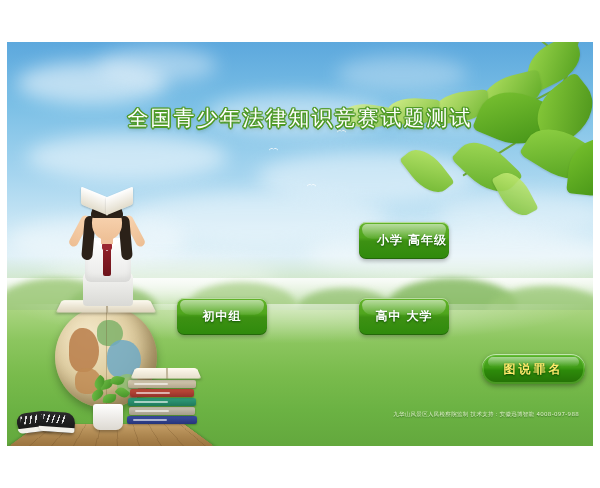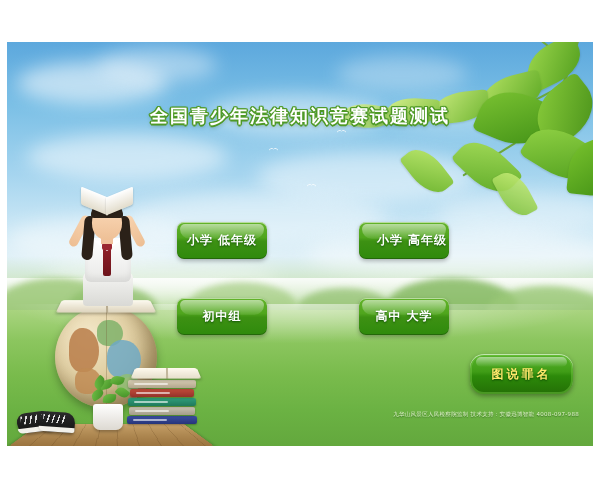--- a/index.html
+++ b/index.html
@@ -47,21 +47,21 @@
          background:radial-gradient(ellipse at 50% 0%,rgba(255,255,255,.55),rgba(255,255,255,0) 70%);}
 
   
   .leaves{position:absolute;right:-6px;top:-12px;width:270px;height:190px;}
   .leaf{position:absolute;border-radius:60% 10% 60% 10%;transform-origin:50% 50%;
         box-shadow:0 1px 2px rgba(0,0,0,.12);}
   .stem{position:absolute;background:#6da83c;border-radius:2px;transform-origin:0 0;}
 
   
   .title{position:absolute;left:0;top:62px;width:586px;text-align:center;
-         font-size:18px;font-weight:bold;letter-spacing:2px;color:#ffffff;
+         font-size:21px;font-weight:normal;letter-spacing:2px;color:#ffffff;
          text-shadow:
            -1px -1px 0 #4f9a27, 1px -1px 0 #4f9a27, -1px 1px 0 #4f9a27, 1px 1px 0 #4f9a27,
             0 -1.5px 0 #4f9a27, 0 1.5px 0 #4f9a27, -1.5px 0 0 #4f9a27, 1.5px 0 0 #4f9a27,
             0 2px 4px rgba(30,70,10,.45);}
 
   
   .btns{position:absolute;left:0;top:136px;width:586px;height:130px;}
   .gbtn{position:absolute;width:90px;height:37px;border:0;cursor:pointer;padding:0;
         border-radius:7px;
         background:linear-gradient(180deg,#63b32a 0%,#4fa51d 42%,#3d9113 52%,#2f8a0c 100%);
@@ -74,21 +74,21 @@
         background:linear-gradient(180deg,rgba(255,255,255,.55),rgba(255,255,255,.06));}
   .gbtn span{position:relative;display:block;line-height:37px;text-align:center;
         font-size:12px;font-weight:bold;color:#ffffff;letter-spacing:1px;
         text-shadow:0 1px 2px rgba(0,60,0,.75);}
   .b1{left:170px;top:44px;}
   .b2{left:352px;top:44px;padding-left:16px;}
   .b3{left:170px;top:120px;}
   .b4{left:352px;top:120px;}
 
   
-  .pill{position:absolute;left:463px;top:312px;width:103px;height:40px;border:0;padding:0;
+  .pill{position:absolute;left:475px;top:312px;width:103px;height:30px;border:0;padding:0;
         cursor:pointer;border-radius:14px;
         background:linear-gradient(180deg,#59b52c 0%,#3f9c16 45%,#2d8a0a 55%,#246f06 100%);
         box-shadow:inset 0 1px 0 rgba(255,255,255,.6),
                    inset 0 0 0 2px rgba(120,200,70,.45),
                    0 2px 5px rgba(0,0,0,.35);}
   .pill::before{content:"";position:absolute;left:6px;top:3px;right:6px;height:10px;border-radius:8px;
         background:linear-gradient(180deg,rgba(255,255,255,.5),rgba(255,255,255,0));}
   .pill span{position:relative;display:block;line-height:28px;text-align:center;
         font-size:12px;font-weight:bold;letter-spacing:3px;color:#ffe96b;
         text-shadow:0 1px 2px rgba(0,50,0,.8);}
@@ -256,23 +256,20 @@
       <div class="leaf" style="left:196px;top:102px;width:72px;height:44px;transform:rotate(32deg);background:linear-gradient(140deg,#96d648,#4d9c1c);"></div>
       <div class="leaf" style="left:126px;top:118px;width:64px;height:38px;transform:rotate(44deg);background:linear-gradient(140deg,#a8de5c,#5aa725);"></div>
       <div class="leaf" style="left:72px;top:126px;width:52px;height:30px;transform:rotate(52deg);background:linear-gradient(140deg,#bde86f,#6bb32e);"></div>
       <div class="leaf" style="left:240px;top:108px;width:56px;height:58px;transform:rotate(6deg);background:linear-gradient(140deg,#7cc52f,#3c8c12);"></div>
       <div class="leaf" style="left:162px;top:150px;width:48px;height:28px;transform:rotate(62deg);background:linear-gradient(140deg,#cdf07c,#79bd38);opacity:.9;"></div>
     </div>
 
     <div class="title">全国青少年法律知识竞赛试题测试</div>
 
     <div class="btns">
-      <button class="gbtn b1">
-        <span>小学 低年级</span>
-      </button>
       <button class="gbtn b2">
         <span>小学 高年级</span>
       </button>
       <button class="gbtn b4">
         <span>高中 大学</span>
       </button>
       <button class="gbtn b3">
         <span>初中组</span>
       </button>
     </div>

